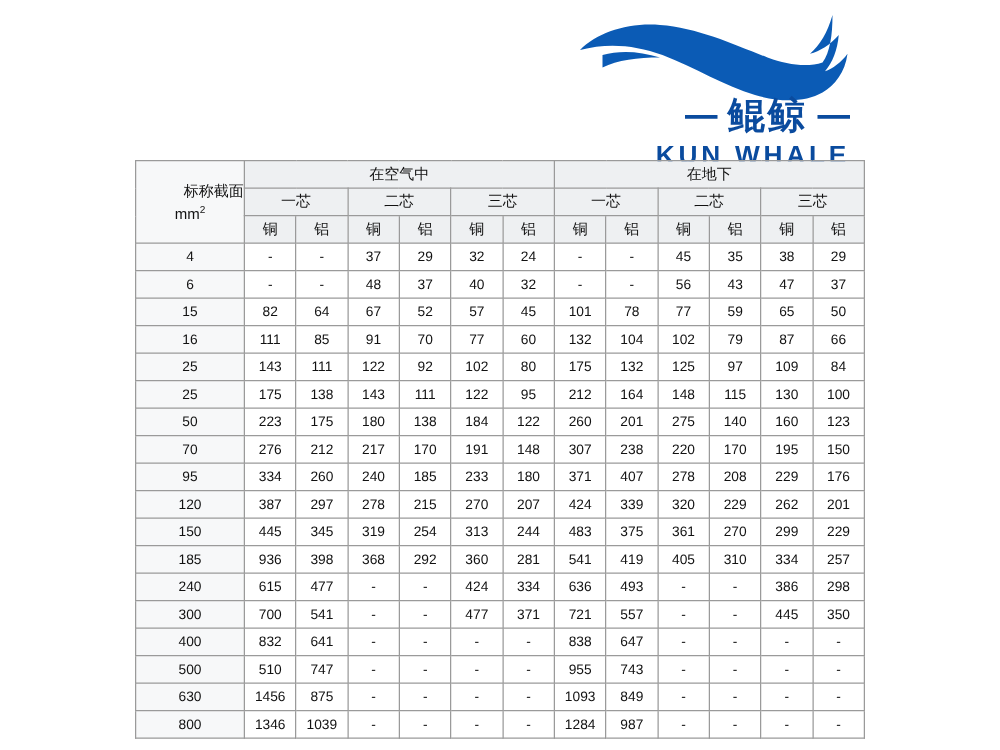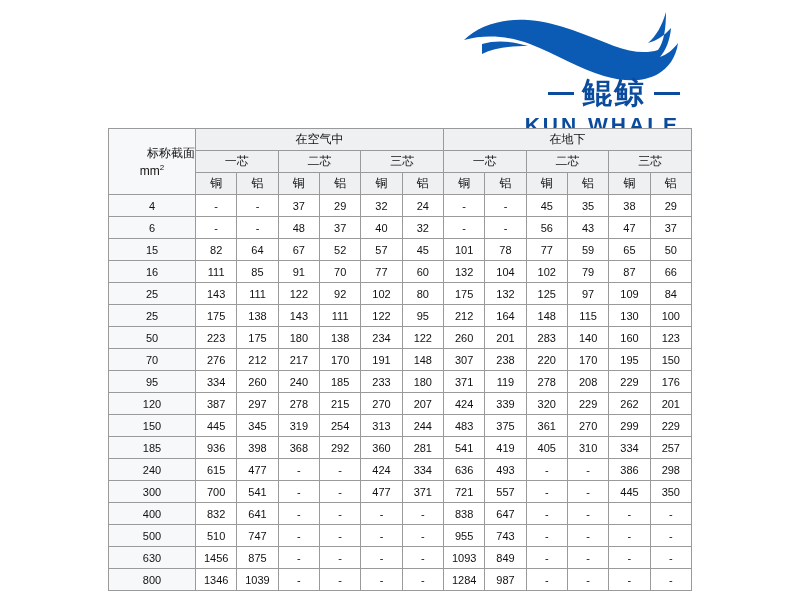--- a/index.html
+++ b/index.html
@@ -270,25 +270,25 @@
             <td class="datacell">115</td>
             <td class="datacell">130</td>
             <td class="datacell">100</td>
           </tr>
           <tr>
             <td class="first-cell datacell">50</td>
             <td class="datacell">223</td>
             <td class="datacell">175</td>
             <td class="datacell">180</td>
             <td class="datacell">138</td>
-            <td class="datacell">234</td>
+            <td class="datacell">184</td>
             <td class="datacell">122</td>
             <td class="datacell">260</td>
             <td class="datacell">201</td>
-            <td class="datacell">283</td>
+            <td class="datacell">275</td>
             <td class="datacell">140</td>
             <td class="datacell">160</td>
             <td class="datacell">123</td>
           </tr>
           <tr>
             <td class="first-cell datacell">70</td>
             <td class="datacell">276</td>
             <td class="datacell">212</td>
             <td class="datacell">217</td>
             <td class="datacell">170</td>
@@ -303,21 +303,21 @@
           </tr>
           <tr>
             <td class="first-cell datacell">95</td>
             <td class="datacell">334</td>
             <td class="datacell">260</td>
             <td class="datacell">240</td>
             <td class="datacell">185</td>
             <td class="datacell">233</td>
             <td class="datacell">180</td>
             <td class="datacell">371</td>
-            <td class="datacell">119</td>
+            <td class="datacell">407</td>
             <td class="datacell">278</td>
             <td class="datacell">208</td>
             <td class="datacell">229</td>
             <td class="datacell">176</td>
           </tr>
           <tr>
             <td class="first-cell datacell">120</td>
             <td class="datacell">387</td>
             <td class="datacell">297</td>
             <td class="datacell">278</td>

